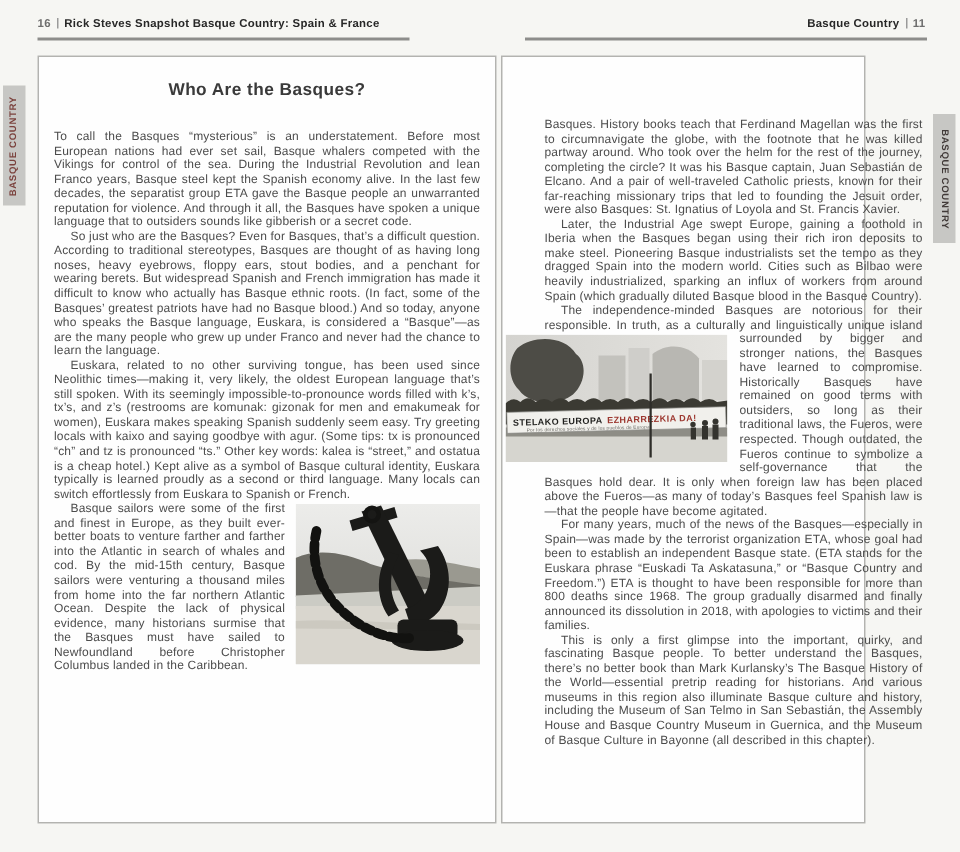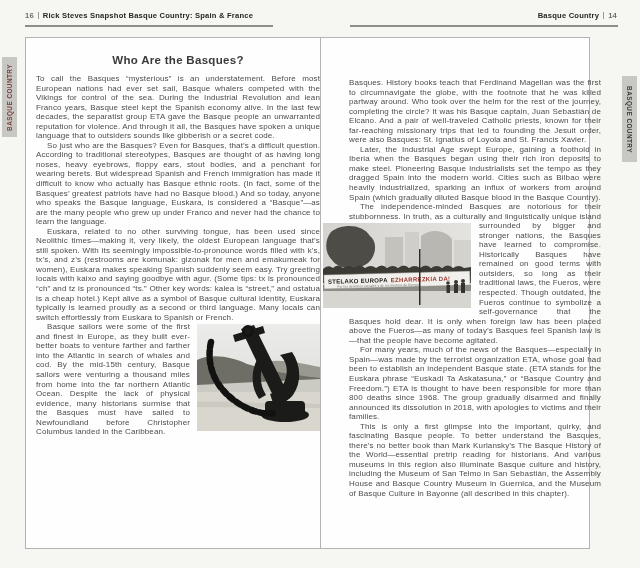--- a/index.html
+++ b/index.html
@@ -26,41 +26,41 @@
   .tab-left{left:2px;top:57px;height:80px}
   .tab-right{left:622px;top:76px;height:86px}
   .tab .tab-label{font-size:6.4px;font-weight:bold;letter-spacing:.45px;white-space:nowrap}
   .tab-left .tab-label{transform:rotate(-90deg);color:#7b423d}
   .tab-right .tab-label{transform:rotate(90deg);color:#413a38}
 
   
   .page{position:absolute;top:37px;height:512px;background:#fefefe;
     border:1px solid #b3b3b0}
   .page-left{left:25px;width:306px}
-  .page-right{left:320px;width:270px}
+  .page-right{left:334px;width:243px}
 
   .content-left{position:absolute;left:10px;top:16px;width:284px}
   .content-right{position:absolute;left:28px;top:40px;width:252px}
 
   .h1{font-size:11.5px;font-weight:bold;color:#3a3a3a;text-align:center;
-    letter-spacing:.3px;margin-bottom:8px}
+    letter-spacing:.3px;margin-bottom:20px}
   .para{font-size:8px;line-height:9.55px;letter-spacing:.12px;
     text-align:justify;color:#4c4c4c}
   .para.indent{text-indent:11px}
 
   .photo-frame{display:block;overflow:hidden}
   .float-right{float:right;width:123px;height:107px;margin:2px 0 3px 7px}
   .float-left{float:left;width:148px;height:85px;margin:2px 8px 2px -26px}
   svg{display:block}
 </style>
 </head>
 <body>
 
 <div class="running-head rh-left"><span class="rh-num">16</span><span class="rh-sep"></span><span>Rick Steves Snapshot Basque Country: Spain &amp; France</span></div>
-<div class="running-head rh-right"><span>Basque Country</span><span class="rh-sep"></span><span class="rh-num">14</span></div>
+<div class="running-head rh-right"><span>Basque Country</span><span class="rh-sep"></span><span class="rh-num">11</span></div>
 <div class="rh-rule rule-left"></div>
 <div class="rh-rule rule-right"></div>
 
 <div class="tab tab-left">
   <span class="tab-label">BASQUE COUNTRY</span>
 </div>
 <div class="tab tab-right">
   <span class="tab-label">BASQUE COUNTRY</span>
 </div>
 
@@ -99,21 +99,21 @@
       </span><span>Basque sailors were some of the first and finest in Europe, as they built ever-better boats to venture farther and farther into the Atlantic in search of whales and cod. By the mid-15th century, Basque sailors were venturing a thousand miles from home into the far northern Atlantic Ocean. Despite the lack of physical evidence, many historians surmise that the Basques must have sailed to Newfoundland before Christopher Columbus landed in the Caribbean.</span>
     </p>
   </div>
 </div>
 
 <div class="page page-right">
   <div class="content-right">
     <p class="para">Basques. History books teach that Ferdinand Magellan was the first to circumnavigate the globe, with the footnote that he was killed partway around. Who took over the helm for the rest of the journey, completing the circle? It was his Basque captain, Juan Sebastián de Elcano. And a pair of well-traveled Catholic priests, known for their far-reaching missionary trips that led to founding the Jesuit order, were also Basques: St. Ignatius of Loyola and St. Francis Xavier.</p>
     <p class="para indent">Later, the Industrial Age swept Europe, gaining a foothold in Iberia when the Basques began using their rich iron deposits to make steel. Pioneering Basque industrialists set the tempo as they dragged Spain into the modern world. Cities such as Bilbao were heavily industrialized, sparking an influx of workers from around Spain (which gradually diluted Basque blood in the Basque Country).</p>
     <p class="para indent">
-      <span>The independence-minded Basques are notorious for their stubbornness. In truth, as a culturally and linguistically unique</span>
+      <span>The independence-minded Basques are notorious for their responsible. In truth, as a culturally and linguistically unique</span>
       <span class="photo-frame float-left">
         <svg width="148" height="85" viewBox="0 0 148 85">
           <defs>
             <linearGradient id="sky2" x1="0" y1="0" x2="1" y2="0">
               <stop offset="0" stop-color="#d4d3cf"></stop>
                 <stop offset="1" stop-color="#e4e3df"></stop>
             </linearGradient>
           </defs>
           <rect x="0" y="0" width="148" height="85" fill="url(#sky2)"></rect>
           <rect x="62" y="14" width="18" height="30" fill="#c3c2bd"></rect>

